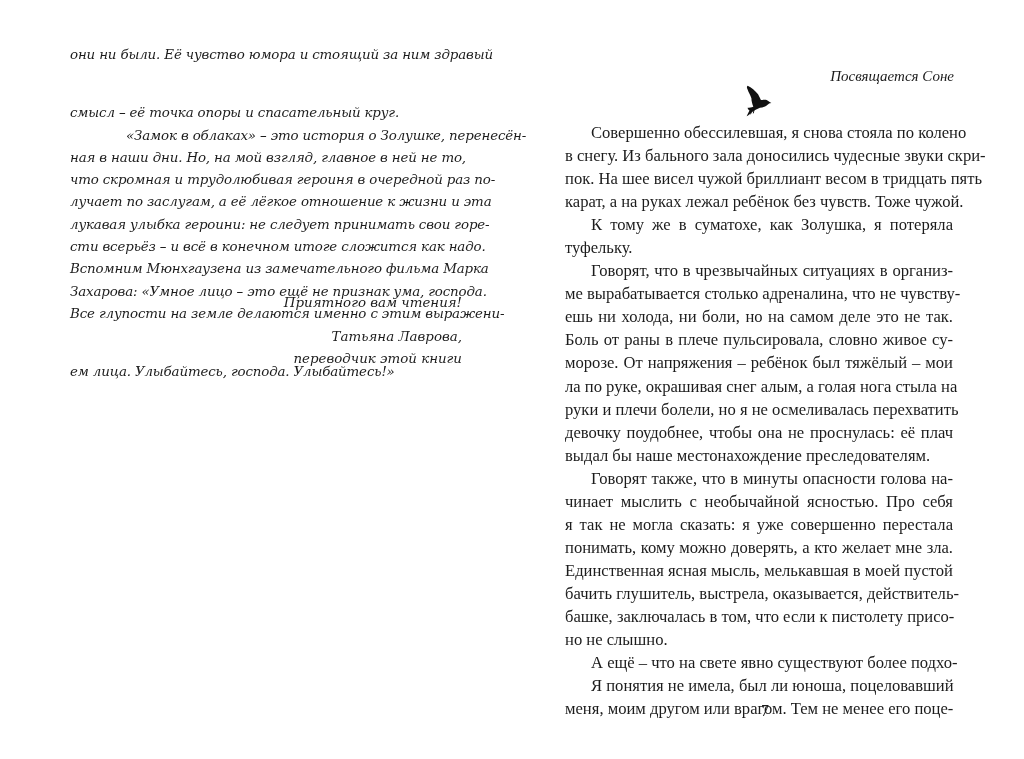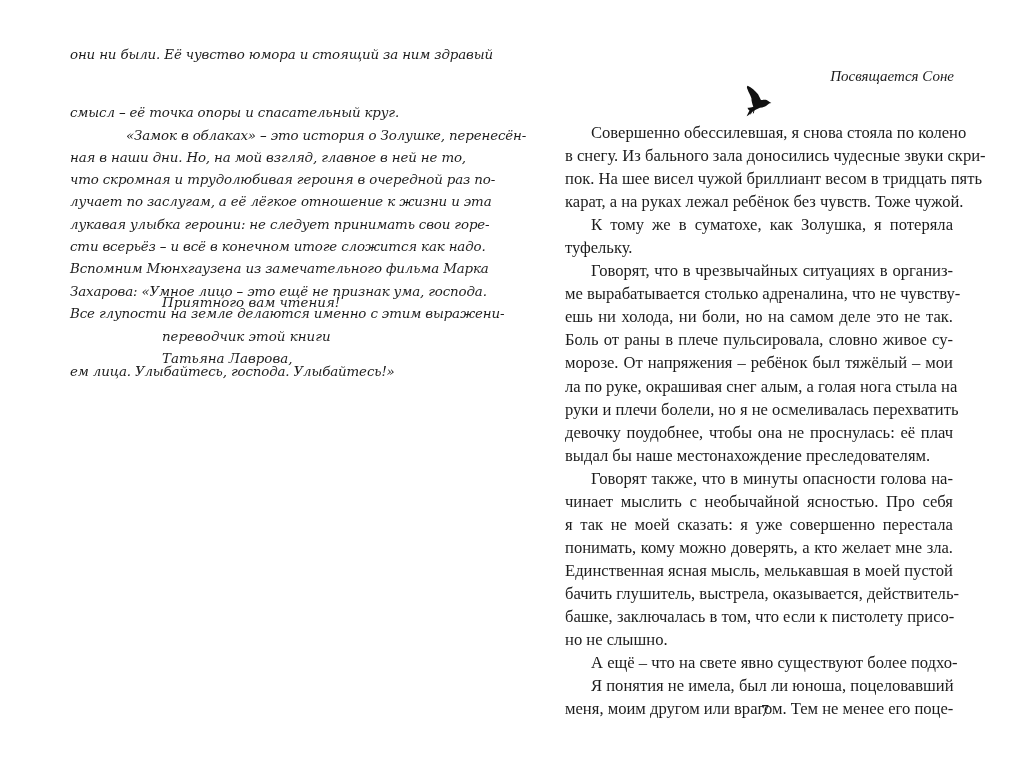--- a/index.html
+++ b/index.html
@@ -12,21 +12,21 @@
     position: absolute; left: 70px; top: 44px; width: 392px;
     font-family: "DejaVu Serif", serif; font-style: italic;
     font-size: 13.4px; line-height: 22.3px; text-align: justify;
     letter-spacing: -0.15px;
   }
   .left-text .indent { text-indent: 28px; }
   .left-text .line { display: block; text-align: justify; text-align-last: justify; white-space: nowrap; }
   .left-text .line.last { text-align-last: left; margin-top: 36px; }
 
   .sign {
-    position: absolute; right: 50px; width: 300px; text-align: left;
+    position: absolute; right: 50px; width: 300px; text-align: right;
     font-family: "DejaVu Serif", serif; font-style: italic; font-size: 13.4px; line-height: 22.3px;
   }
   .sign-greeting { top: 292px; }
   .sign-author { top: 326px; }
 
   .dedication {
     position: absolute; top: 68px; right: 70px;
     font-family: "Liberation Serif", serif; font-style: italic; font-size: 15px;
   }
   .bird { position: absolute; left: 228px; top: 82px; width: 38px; height: 38px; }
@@ -57,22 +57,22 @@
       <span class="line">лучает по заслугам, а её лёгкое отношение к жизни и эта</span>
       <span class="line">лукавая улыбка героини: не следует принимать свои горе-</span>
       <span class="line">сти всерьёз – и всё в конечном итоге сложится как надо.</span>
       <span class="line">Вспомним Мюнхгаузена из замечательного фильма Марка</span>
       <span class="line">Захарова: «Умное лицо – это ещё не признак ума, господа.</span>
       <span class="line">Все глупости на земле делаются именно с этим выражени-</span>
       <span class="line last">ем лица. Улыбайтесь, господа. Улыбайтесь!»</span>
     </div>
   <div class="sign sign-greeting">Приятного вам чтения!</div>
   <div class="sign sign-author">
+    <div>Татьяна Лаврова,</div>
     <div>переводчик этой книги</div>
-    <div>Татьяна Лаврова,</div>
   </div>
 </div>
 
 <div class="page right-page">
   <div class="dedication">Посвящается Соне</div>
   <svg class="bird" viewBox="0 0 40 40">
     <path d="M8 4 C12 6 16 9 19 13 C20 15 21 17 22 19 C24 19 26 18 28 19 C30 20 31 21 33 22 C31 22 30 23 29 24 C27 26 24 27 21 27 C18 28 15 30 12 32 C11 33 9 35 7 36 C8 34 9 32 10 30 C9 29 8 28 8 27 C10 27 12 27 14 26 C13 23 12 20 12 17 C11 14 9 11 8 8 C7 6 7 5 8 4 Z" fill="#111"></path>
     <path d="M13 29 L11 34 M15 28 L14 33" stroke="#111" stroke-width="1"></path>
   </svg>
   <div class="right-text" id="right-text">
@@ -86,21 +86,21 @@
       <span class="line">ме вырабатывается столько адреналина, что не чувству-</span>
       <span class="line">ешь ни холода, ни боли, но на самом деле это не так.</span>
       <span class="line">Боль от раны в плече пульсировала, словно живое су-</span>
       <span class="line">морозе. От напряжения – ребёнок был тяжёлый – мои</span>
       <span class="line">ла по руке, окрашивая снег алым, а голая нога стыла на</span>
       <span class="line">руки и плечи болели, но я не осмеливалась перехватить</span>
       <span class="line">девочку поудобнее, чтобы она не проснулась: её плач</span>
       <span class="line last">выдал бы наше местонахождение преследователям.</span>
       <span class="line indent">Говорят также, что в минуты опасности голова на-</span>
       <span class="line">чинает мыслить с необычайной ясностью. Про себя</span>
-      <span class="line">я так не моей сказать: я уже совершенно перестала</span>
+      <span class="line">я так не могла сказать: я уже совершенно перестала</span>
       <span class="line">понимать, кому можно доверять, а кто желает мне зла.</span>
       <span class="line">Единственная ясная мысль, мелькавшая в моей пустой</span>
       <span class="line">бачить глушитель, выстрела, оказывается, действитель-</span>
       <span class="line">башке, заключалась в том, что если к пистолету присо-</span>
       <span class="line last">но не слышно.</span>
       <span class="line indent">А ещё – что на свете явно существуют более подхо-</span>
       <span class="line indent">Я понятия не имела, был ли юноша, поцеловавший</span>
       <span class="line">меня, моим другом или врагом. Тем не менее его поце-</span>
     </div>
   <div class="page-number">7</div>

